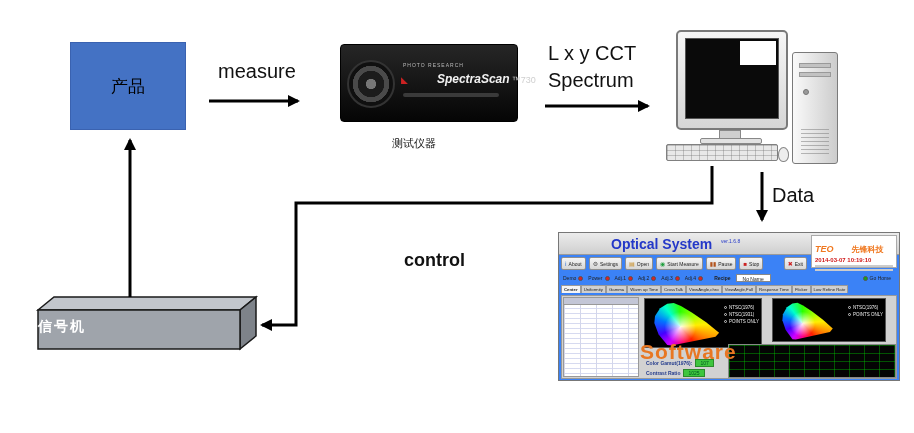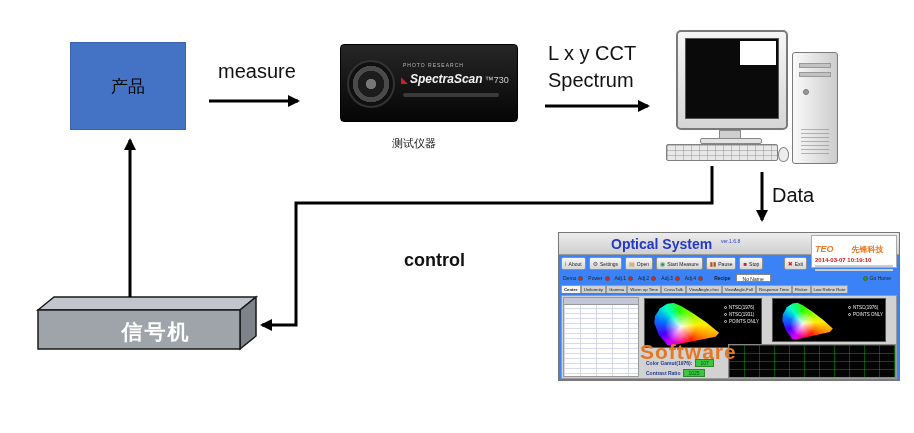--- a/index.html
+++ b/index.html
@@ -17,21 +17,21 @@
 
   
   .device { position:absolute; left:340px; top:44px; width:178px; height:78px;
     background:linear-gradient(#262626,#050505); border-radius:4px; border:1px solid #000; }
   .device .lens { position:absolute; left:6px; top:15px; width:48px; height:48px; border-radius:50%;
     background:radial-gradient(circle, #777 0 16%, #1c1c1c 17% 42%, #4a4a4a 43% 58%, #101010 59%);
     border:2px solid #333; }
   .device .brand-small { position:absolute; left:62px; top:17px; font-size:5px; letter-spacing:1px; color:#b9b9b9; }
   .device .name-row { position:absolute; left:60px; top:27px; display:flex; align-items:baseline; gap:2px; }
   .device .mark { color:#c22; font-size:9px; }
-  .device .name { color:#f2f2f2; font-size:12px; font-weight:bold; font-style:italic; }
+  .device .name { color:#f2f2f2; font-size:12px; font-weight:bold; font-style:italic;margin-left:27px; }
   .device .model { color:#cfcfcf; font-size:9px; }
   .device .slot { position:absolute; left:62px; top:48px; width:96px; height:4px; background:#3a3a3a; border-radius:2px; }
 
   .caption { position:absolute; font-size:11px; color:#111; }
 
   
   .monitor { position:absolute; left:676px; top:30px; width:112px; height:100px;
     background:linear-gradient(#f6f6f6,#d6d6d6); border:2px solid #7a7a7a; border-radius:5px; }
   .screen { position:absolute; left:7px; top:6px; right:7px; bottom:9px; background:#0a0a0a; border:1px solid #555; }
   .glare { position:absolute; right:2px; top:2px; width:36px; height:24px; background:#fff; }
@@ -45,22 +45,22 @@
     border:1px solid #888; border-radius:50% 50% 45% 45%; }
   .tower { position:absolute; left:792px; top:52px; width:46px; height:112px;
     background:linear-gradient(90deg,#fafafa,#cccccc); border:1px solid #7a7a7a; border-radius:3px; }
   .tower .bay1 { position:absolute; left:6px; top:10px; width:32px; height:5px; background:#c2c2c2; border:1px solid #999; }
   .tower .bay2 { position:absolute; left:6px; top:19px; width:32px; height:5px; background:#c2c2c2; border:1px solid #999; }
   .tower .pwr { position:absolute; left:10px; top:36px; width:6px; height:6px; border-radius:50%; background:#9a9a9a; border:1px solid #777; }
   .tower .vents { position:absolute; left:8px; bottom:8px; width:28px; height:26px;
     background:repeating-linear-gradient(to bottom, rgba(120,120,120,.5) 0 1px, transparent 1px 4px); }
 
   
-  .signal-label { position:absolute; left:38px; top:318px; width:236px; text-align:center;
-    font-size:21px; font-weight:bold; color:#fff; letter-spacing:2px; }
+  .signal-label { position:absolute; left:38px; top:318px; width:236px; 
+    font-size:14px; font-weight:bold; color:#fff; letter-spacing:2px; }
 
   
   .software { position:absolute; left:558px; top:232px; width:342px; height:149px;
     background:#3b82f6; border:1px solid #777; font-family:"Liberation Sans", sans-serif; }
   .sw-titlebar { position:absolute; left:0; top:0; width:100%; height:22px;
     background:linear-gradient(#ececec,#cfcfcf); border-bottom:1px solid #9a9a9a; }
   .sw-title { position:absolute; left:52px; top:3px; font-size:14px; font-weight:bold; color:#2438c8; }
   .sw-version { position:absolute; left:162px; top:5px; font-size:5px; color:#2438c8; }
   .sw-logo { position:absolute; right:2px; top:2px; width:86px; height:33px; background:#fff;
     border:1px solid #aaa; z-index:6; padding:2px 3px; }

